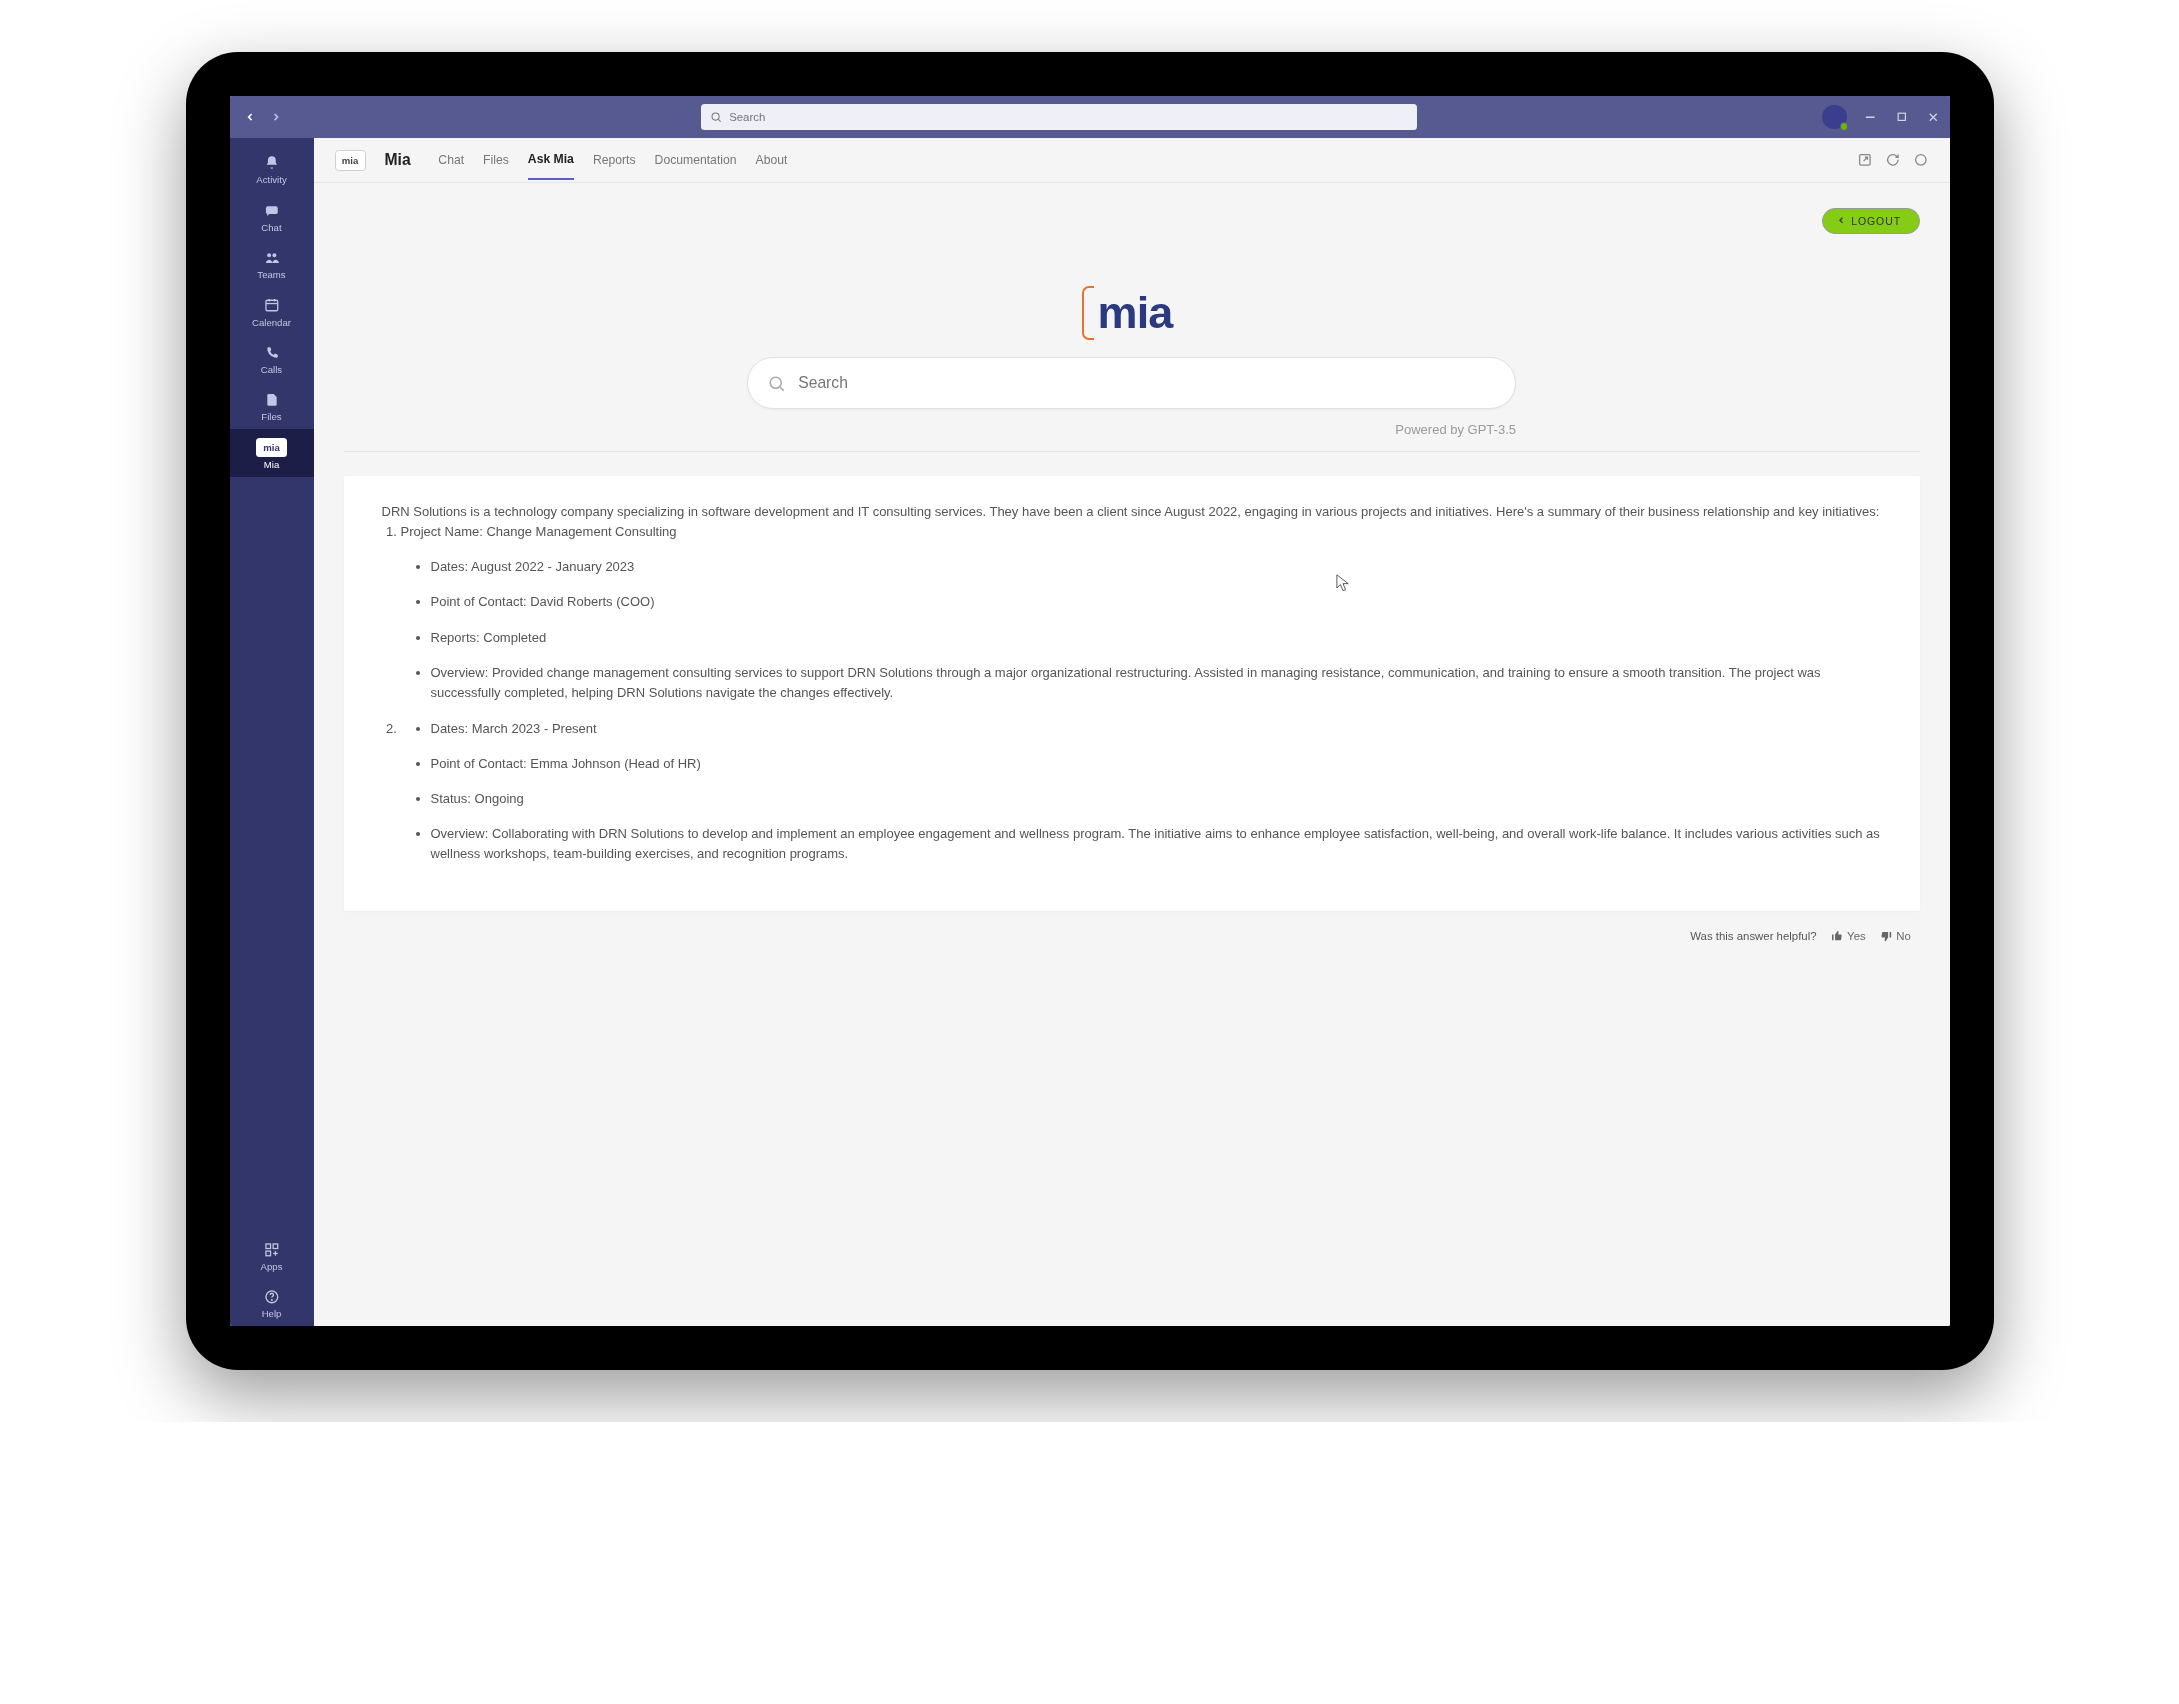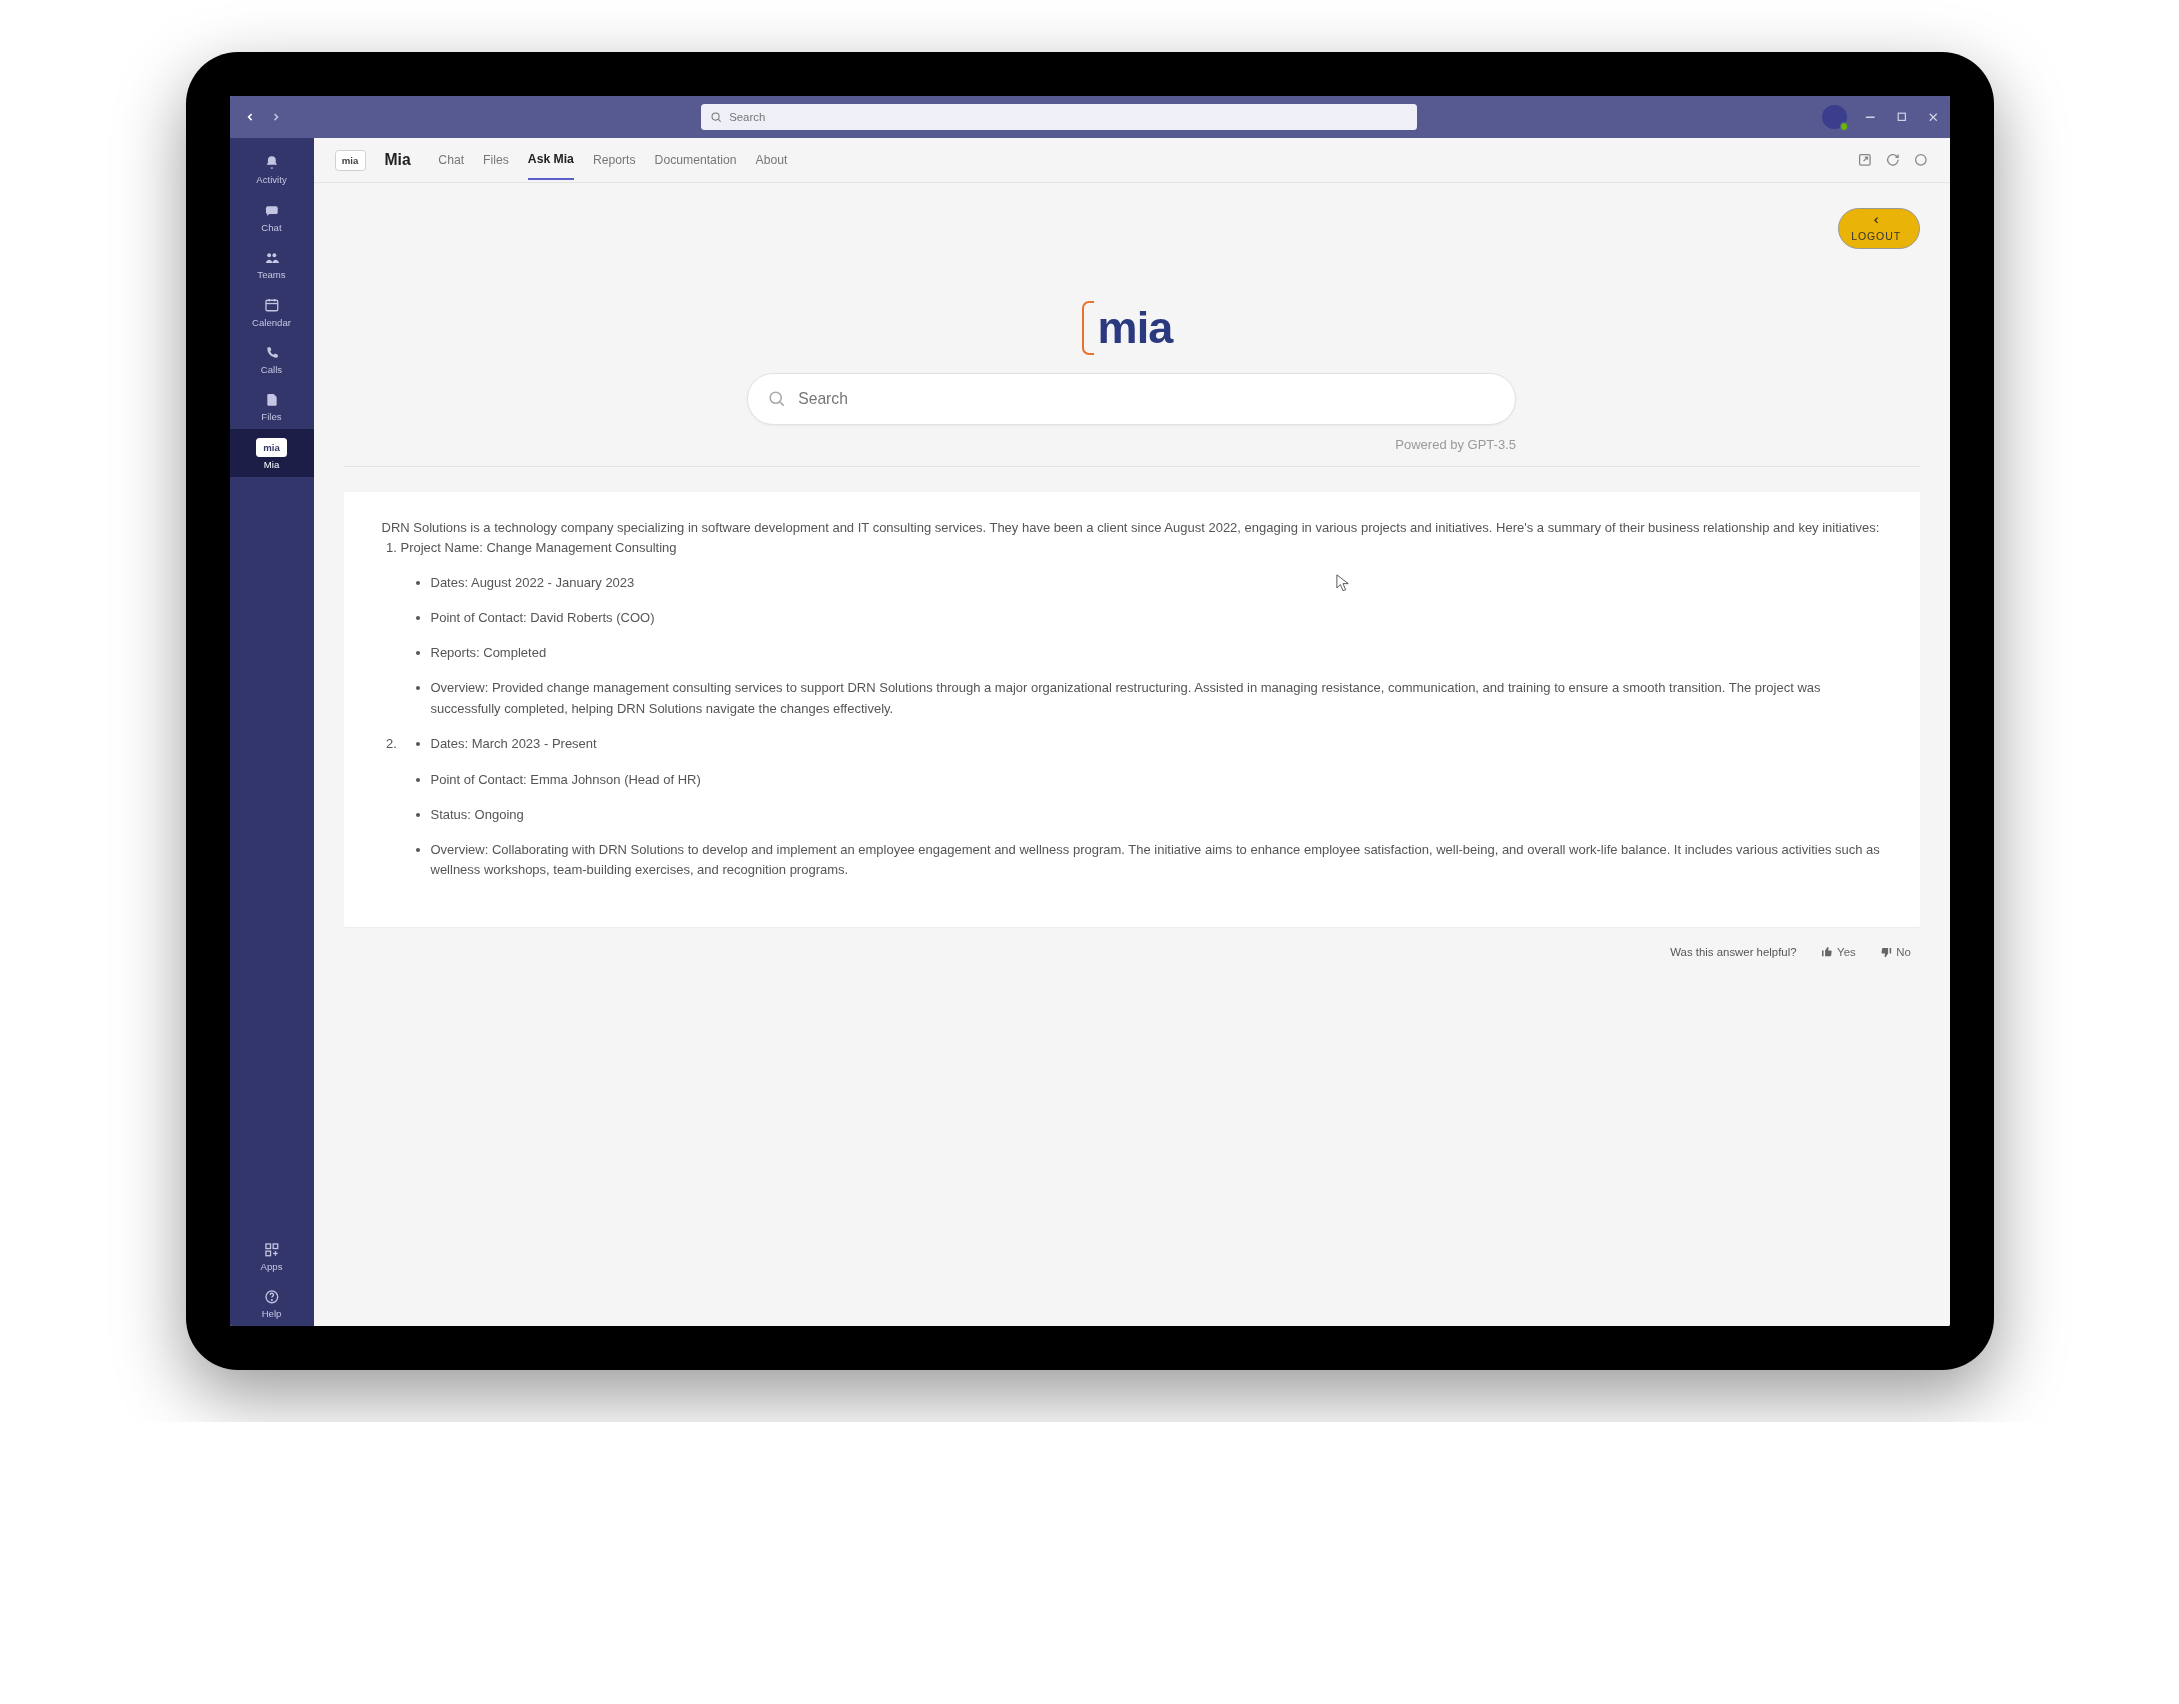--- a/index.html
+++ b/index.html
@@ -87,24 +87,23 @@
   .app-title { font-weight:700; font-size:15.7px; color:#222; margin-right:8.7px;}
   .tab { font-size:12.2px; color:#777; cursor:pointer; padding:12.2px 0; }
   .tab.active { color:#222; font-weight:600; border-bottom:2.6px solid #5b5fc7; }
   .app-tabs-spacer { flex:1; }
   .app-tabs-right { display:flex; gap:12.2px; color:#888; }
   .sm-icon { width:15.7px; height:15.7px; cursor:pointer;}
 
   .content { flex:1; padding:24.5px 30px 35px; overflow:auto; }
   .logout-row { display:flex; justify-content:flex-end; margin-bottom:52px;}
   .logout-btn {
-    border:0.9px solid #999; border-radius:873px; background:#eab308; padding:6.1px 17.5px 6.1px 12.2px;
+    border:0.9px solid #999; border-radius:873px; background:#84cc16; padding:6.1px 17.5px 6.1px 12.2px;
     display:flex; align-items:center; gap:5.2px; font-size:10.5px; letter-spacing:0.9px; color:#333;
     cursor:pointer;
-    flex-direction:column;
   }
 
   .hero { display:flex; flex-direction:column; align-items:center; gap:17.5px; padding-bottom:14px; border-bottom:0.9px solid #e3e3e3; margin-bottom:24.5px;}
   .mia-logo { display:flex; align-items:center; gap:0; }
   .mia-bracket {
     width:12.2px; height:54px; border:2.6px solid #e8722c; border-right:none;
     border-radius:7px 0 0 7px; margin-right:-1.7px;
   }
   .mia-word {
     font-size:45px; font-weight:800; color:#2b3a7e; padding:0 8.7px 0 5.2px; letter-spacing:-0.9px;
@@ -122,21 +121,21 @@
     background:#fff; border-radius:1.7px; padding:26px 38px 31px; color:#555; font-size:13px;
     line-height:1.55; box-shadow:0 0.9px 1.7px rgba(0,0,0,0.04);
   }
   .answer-intro { margin-bottom:0; }
   .answer-ol { list-style:decimal; padding-left:19px; }
   .answer-ol > li { margin-bottom:15.7px; }
   .answer-ul { list-style:disc; padding-left:30px; margin-top:1.7px;}
   .answer-ul li { margin:15px 0; }
 
   .feedback-row {
-    display:flex; justify-content:flex-end; align-items:flex-start; gap:24px;
+    display:flex; justify-content:flex-end; align-items:flex-start; gap:14px;
     padding:19px 8.7px 0; color:#555; font-size:11.4px;
   }
   .fb-btn { display:flex; align-items:center; gap:4.4px; cursor:pointer; color:#666; }
 
   .cursor {
     position:absolute; pointer-events:none;
   }
 </style>
 </head>
 <body>

